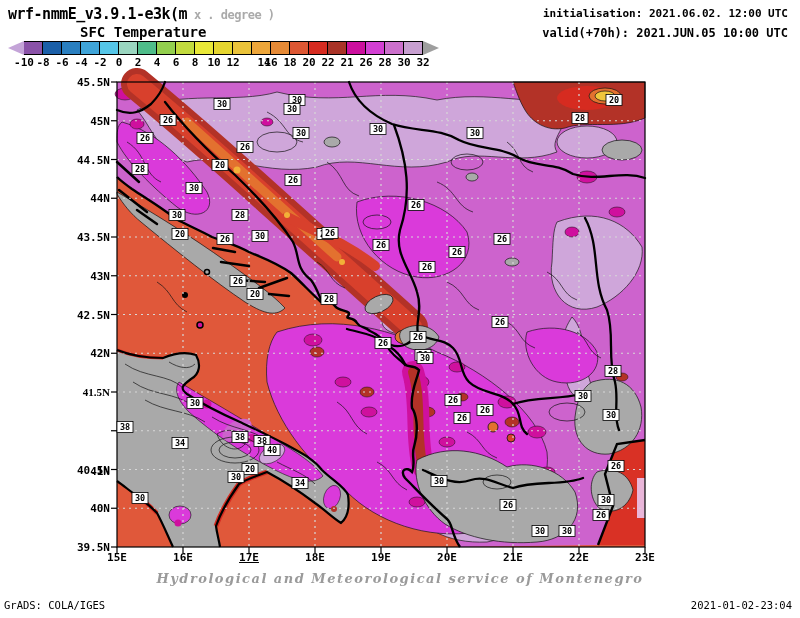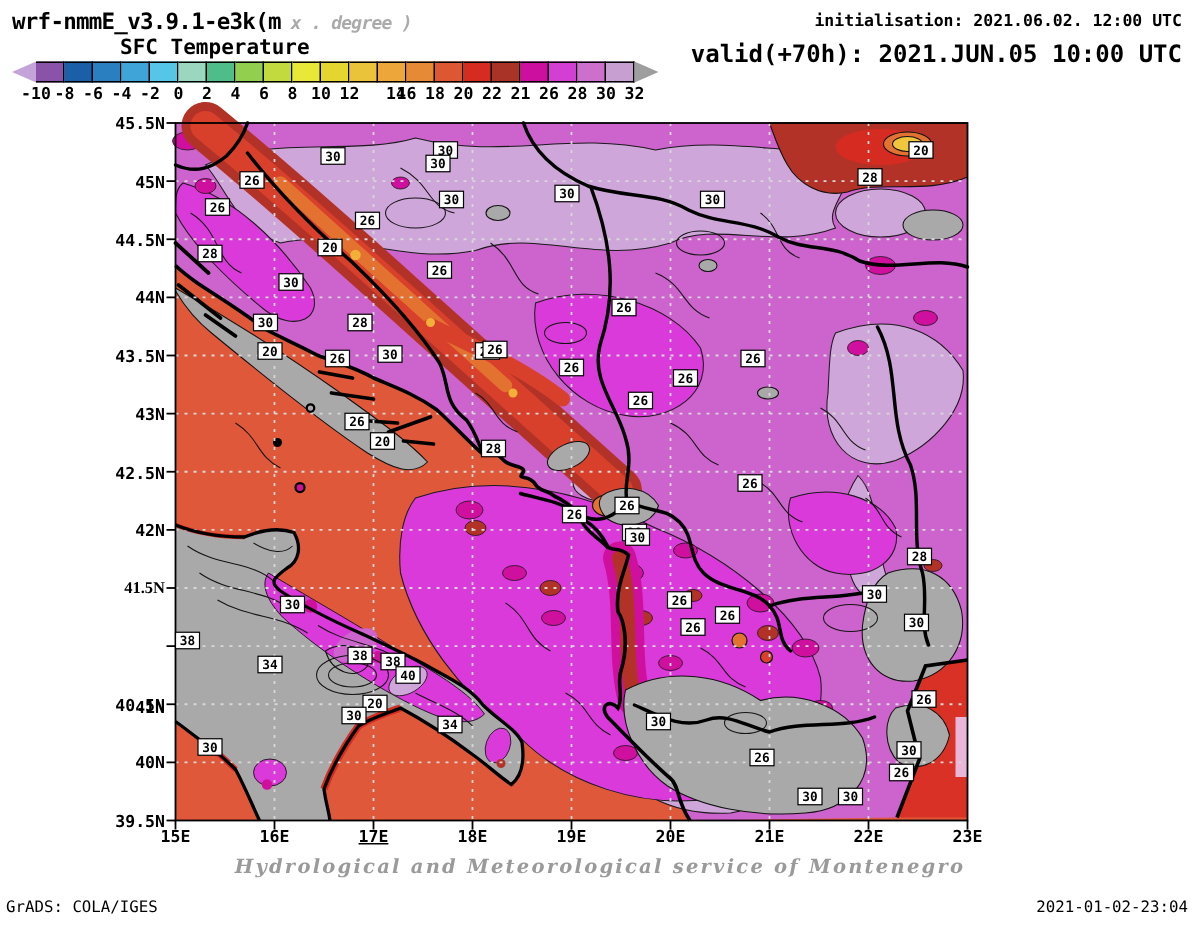--- a/index.html
+++ b/index.html
@@ -1,23 +1,23 @@
 <!DOCTYPE html>
 <html><head>
 <meta charset="utf-8">
 <style>
   html,body{margin:0;padding:0;}
   body{width:800px;height:618px;background:#ffffff;position:relative;overflow:hidden;
        font-family:"DejaVu Sans Mono", monospace;color:#000;}
   .abs{position:absolute;}
   #model-title{left:8px;top:5px;font-size:15px;font-weight:bold;letter-spacing:-0.5px;white-space:pre;}
-  #model-title .gray{color:#aaaaaa;font-size:12px;font-weight:bold;font-style:italic;}
+  #model-title .gray{color:#aaaaaa;font-size:12px;font-weight:bold;}
   #field-title{left:80px;top:24px;font-size:14px;font-weight:bold;}
   #init-line{right:12px;top:7px;font-size:11px;font-weight:bold;text-align:right;white-space:pre;}
-  #valid-line{right:12px;top:26px;font-size:16px;font-weight:bold;text-align:right;white-space:pre;}
+  #valid-line{right:12px;top:26px;font-size:12px;font-weight:bold;text-align:right;white-space:pre;}
   #colorbar{left:8px;top:41px;height:14px;display:flex;align-items:center;}
   .cb-seg{width:19px;height:14px;border-right:1px solid #000;border-top:1px solid #000;border-bottom:1px solid #000;box-sizing:border-box;}
   .cb-seg:first-of-type{border-left:1px solid #000;}
   .cb-tri{width:0;height:0;border-top:7px solid transparent;border-bottom:7px solid transparent;}
   #cb-labels{left:8px;top:56px;height:14px;width:460px;}
   #cb-labels span{position:absolute;transform:translateX(-50%);font-size:11px;font-weight:bold;top:0;}
   #map-wrap{left:117px;top:82px;width:528px;height:465px;}
   #map-svg{overflow:visible;display:block;}
   .lat-label{position:absolute;width:54px;text-align:right;font-size:11px;font-weight:bold;left:56px;}
   .lon-label{position:absolute;width:44px;text-align:center;font-size:11px;font-weight:bold;top:551px;}

